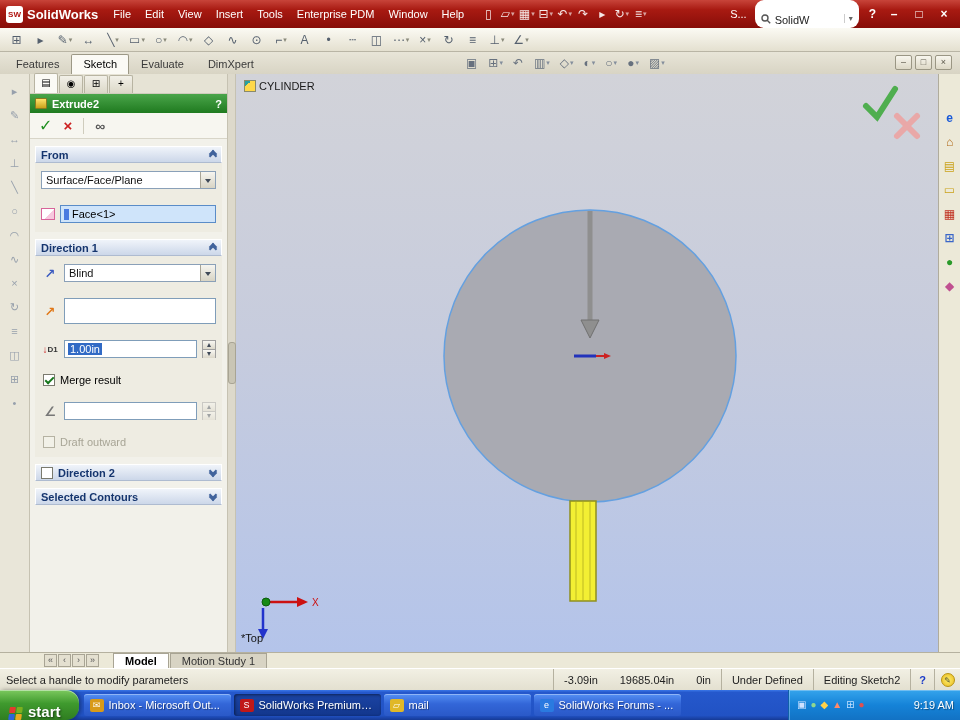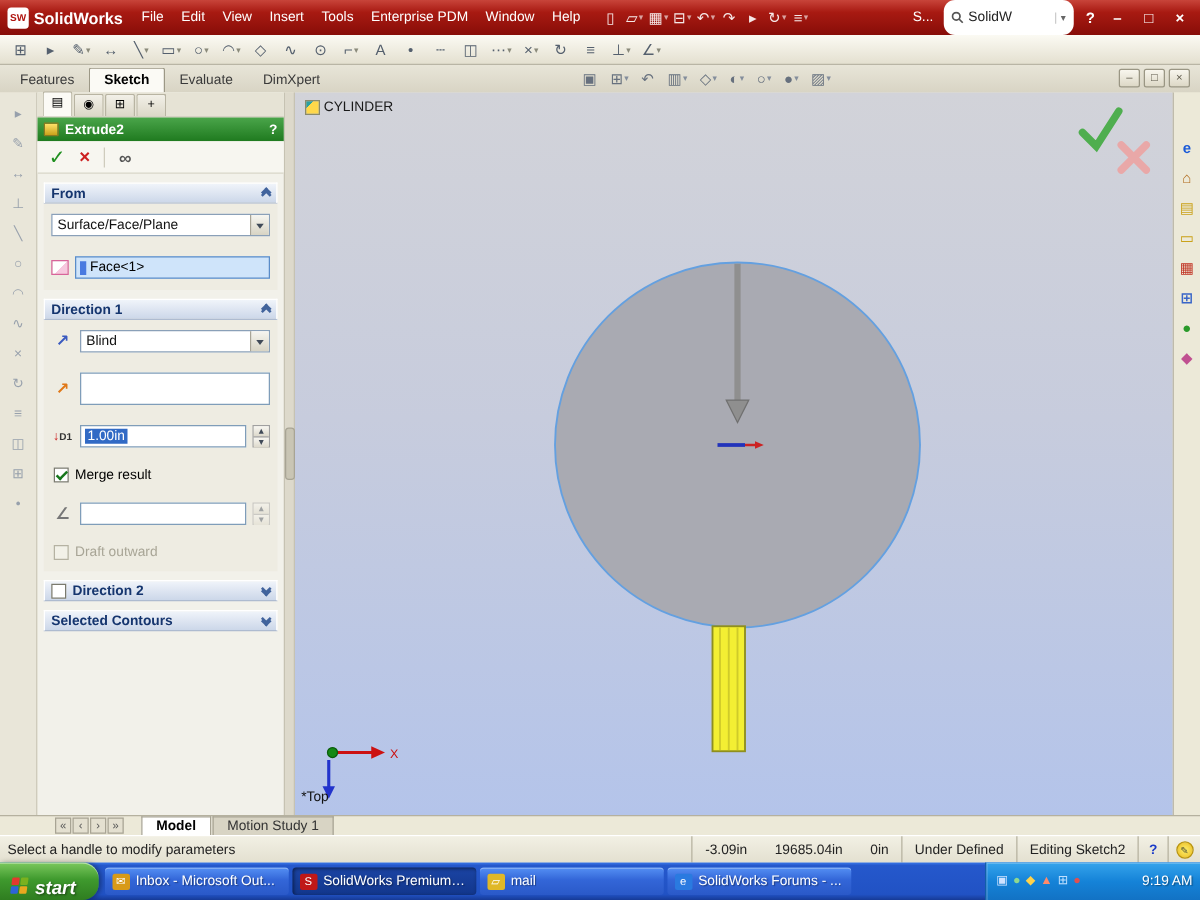--- a/index.html
+++ b/index.html
@@ -13,37 +13,37 @@
 .logo-badge{width:17px;height:17px;background:#fff;border-radius:3px;color:#b01510;font-weight:bold;font-size:8px;
   display:flex;align-items:center;justify-content:center;margin:0 4px 0 2px;flex:none}
 .logo-text{font-size:13px;font-weight:bold;margin-right:8px;white-space:nowrap}
 .menubar{display:flex}
 .menu-item{padding:0 7px;line-height:28px;font-size:11px;white-space:nowrap}
 .quick-icons{display:flex;align-items:center;margin-left:8px}
 .q-icon{min-width:19px;text-align:center;font-size:12px;color:rgba(255,255,255,.9);display:flex;align-items:center;justify-content:center}
 .q-caret{font-size:7px;color:rgba(255,255,255,.6);margin-left:1px}
 .tb-spacer{flex:1}
 .overflow-label{font-size:11px;margin-right:8px}
-.searchbox{display:flex;align-items:center;background:#fff;border-radius:9px;height:18px;width:104px;padding:14px 6px;gap:4px;flex:none}
+.searchbox{display:flex;align-items:flex-start;background:#fff;border-radius:9px;height:18px;width:104px;padding:14px 6px;gap:4px;flex:none}
 .search-text{flex:1;font-size:11px;color:#222;white-space:nowrap;overflow:hidden}
 .search-caret{font-size:8px;color:#666;border-left:1px solid #ccc;padding-left:4px}
 .help-btn{margin:0 9px 0 10px;font-size:12px;font-weight:bold}
 .win-btns{display:flex;gap:7px;margin-right:3px}
 .win-btn{width:18px;text-align:center;font-size:12px;font-weight:bold;color:#fff}
 
 
 .toolbar2{position:absolute;top:28px;left:0;right:0;height:24px;display:flex;align-items:center;padding:0 6px;gap:2px;
   background:linear-gradient(#fbfaf3,#e4e0d0);border-bottom:1px solid #b9b5a5}
 .t2-icon{min-width:22px;height:20px;display:flex;align-items:center;justify-content:center;color:#55606e;font-size:12px;border-radius:2px}
 .t2-caret{font-size:7px;color:#8a8a7a;margin-left:1px}
 
 
 .tabrow{position:absolute;top:52px;left:0;right:0;height:22px;background:linear-gradient(#e8e5d8,#d8d4c4);display:flex;align-items:flex-end;padding-left:4px}
 .cm-tab{padding:0 11px;height:20px;line-height:19px;font-size:11px;color:#3a3a3a;border:1px solid transparent;border-bottom:none}
-.cm-tab.active{background:#fbfaf5;border-color:#9c9886;font-weight:bold;color:#000;border-radius:2px 2px 0 0}
+.cm-tab.active{background:#fbfaf5;border-color:#9c9886;font-weight:normal;color:#000;border-radius:2px 2px 0 0}
 .headsup{position:absolute;left:466px;top:4px;display:flex;gap:10px;align-items:center;color:#5d6878;font-size:12px;opacity:.92}
 .h-icon{display:flex;align-items:center}
 .h-caret{font-size:7px;color:#7d8898;margin-left:1px}
 .doc-controls{position:absolute;right:8px;top:3px;display:flex;gap:3px}
 .doc-btn{width:17px;height:15px;background:linear-gradient(#f8f6ee,#ddd8c6);border:1px solid #9a9684;font-size:9px;line-height:13px;text-align:center;color:#5a5648;border-radius:2px}
 
 
 .main{position:absolute;top:74px;left:0;right:0;bottom:68px;display:flex}
 .left-strip{width:30px;background:#e9e6d9;border-right:1px solid #c6c2b2;display:flex;flex-direction:column;align-items:center;padding-top:10px;gap:10px;flex:none}
 .ls-icon{width:20px;height:14px;color:#97a0ac;font-size:11px;text-align:center;line-height:14px}
@@ -130,23 +130,23 @@
 .sb-msg{flex:1;padding-left:6px;color:#222;white-space:nowrap;overflow:hidden}
 .sb-seg{border-left:1px solid #b5b19f;padding:0 10px;height:100%;display:flex;align-items:center;color:#222;white-space:nowrap}
 .sb-coords{gap:22px}
 .sb-help{color:#1a3ac8;font-weight:bold;padding:0 8px}
 .sb-pencil{border-left:1px solid #b5b19f;width:26px;height:100%;display:flex;align-items:center;justify-content:center}
 .pencil-circle{width:14px;height:14px;border-radius:50%;background:radial-gradient(#fff06a,#e8b820);border:1px solid #b89410;font-size:8px;line-height:13px;text-align:center;color:#553}
 
 
 .taskbar{position:absolute;left:0;right:0;bottom:0;height:30px;display:flex;align-items:center;
   background:linear-gradient(#3a77e8 0%,#2558cc 8%,#2152c4 85%,#163a96 100%)}
-.start-btn{height:30px;display:flex;align-items:flex-start;gap:6px;padding:12px 18px 0 9px;border-radius:0 13px 13px 0;flex:none;
+.start-btn{height:30px;display:flex;align-items:flex-end;gap:6px;padding:0 18px 0 9px;border-radius:0 13px 13px 0;flex:none;
   background:linear-gradient(#7cc95e,#3f9a2e 45%,#2f7d20);box-shadow:inset 0 1px 0 rgba(255,255,255,.45),2px 0 4px rgba(0,0,0,.35);
-  color:#fff;font-size:15px;font-weight:bold;font-style:italic;text-shadow:1px 1px 2px rgba(0,0,0,.5)}
+  color:#fff;font-size:15px;font-weight:bold;text-shadow:1px 1px 2px rgba(0,0,0,.5)}
 .flag{display:grid;grid-template-columns:6px 6px;gap:1px;transform:skewX(-8deg)}
 .flag i{width:6px;height:6px;border-radius:1px;display:block}
 .f1{background:#e23a2e}.f2{background:#7ab11f}.f3{background:#2e64d8}.f4{background:#e8a81f}
 .tasks{display:flex;gap:3px;margin-left:5px;flex:1;min-width:0}
 .taskbtn{width:147px;height:22px;border-radius:3px;display:flex;align-items:center;gap:5px;padding:0 6px;color:#fff;font-size:11px;
   background:linear-gradient(#5590f4,#3366d8 45%,#2a59c8);box-shadow:inset 0 1px 0 rgba(255,255,255,.35);flex:none}
 .taskbtn.active{background:linear-gradient(#1b44a4,#12368c);box-shadow:inset 1px 1px 3px rgba(0,0,0,.5)}
 .task-icon{width:14px;height:13px;border-radius:2px;font-size:9px;line-height:13px;text-align:center;color:#fff;flex:none;background:#888}
 .task-label{white-space:nowrap;overflow:hidden;text-overflow:ellipsis;text-shadow:1px 1px 1px rgba(0,0,0,.4)}
 .tray{margin-left:auto;height:30px;width:172px;display:flex;align-items:center;flex:none;padding:0 6px 0 8px;

